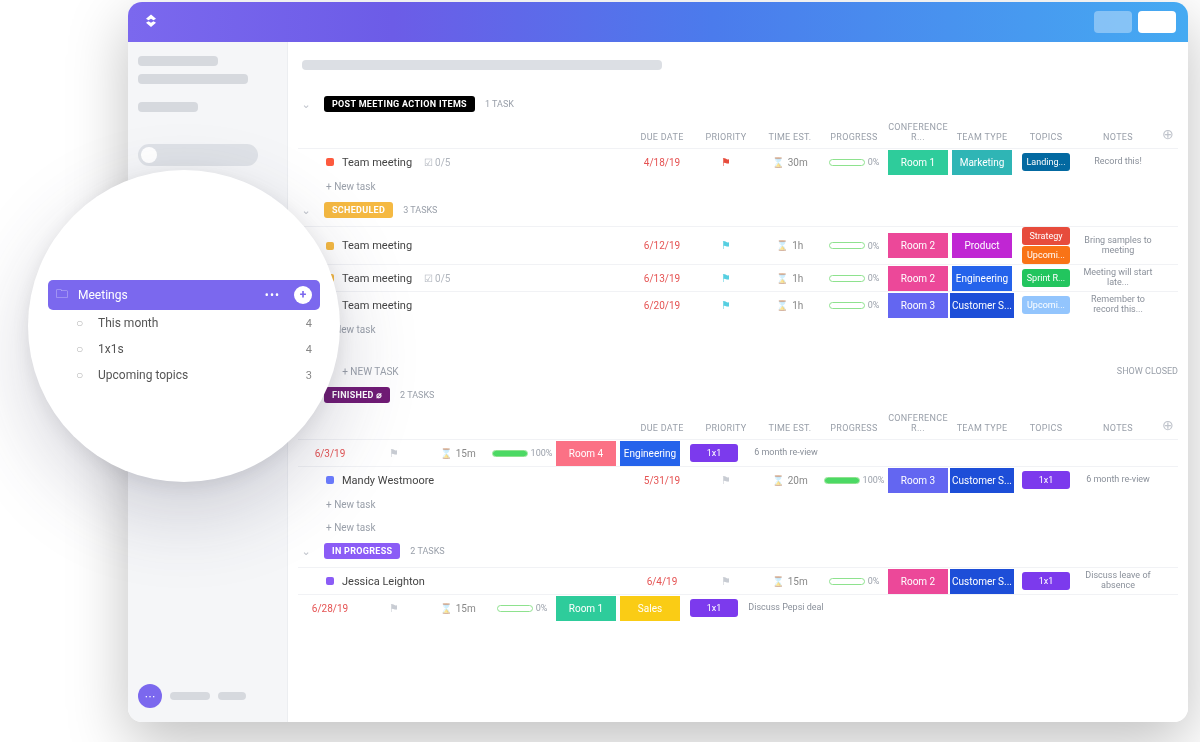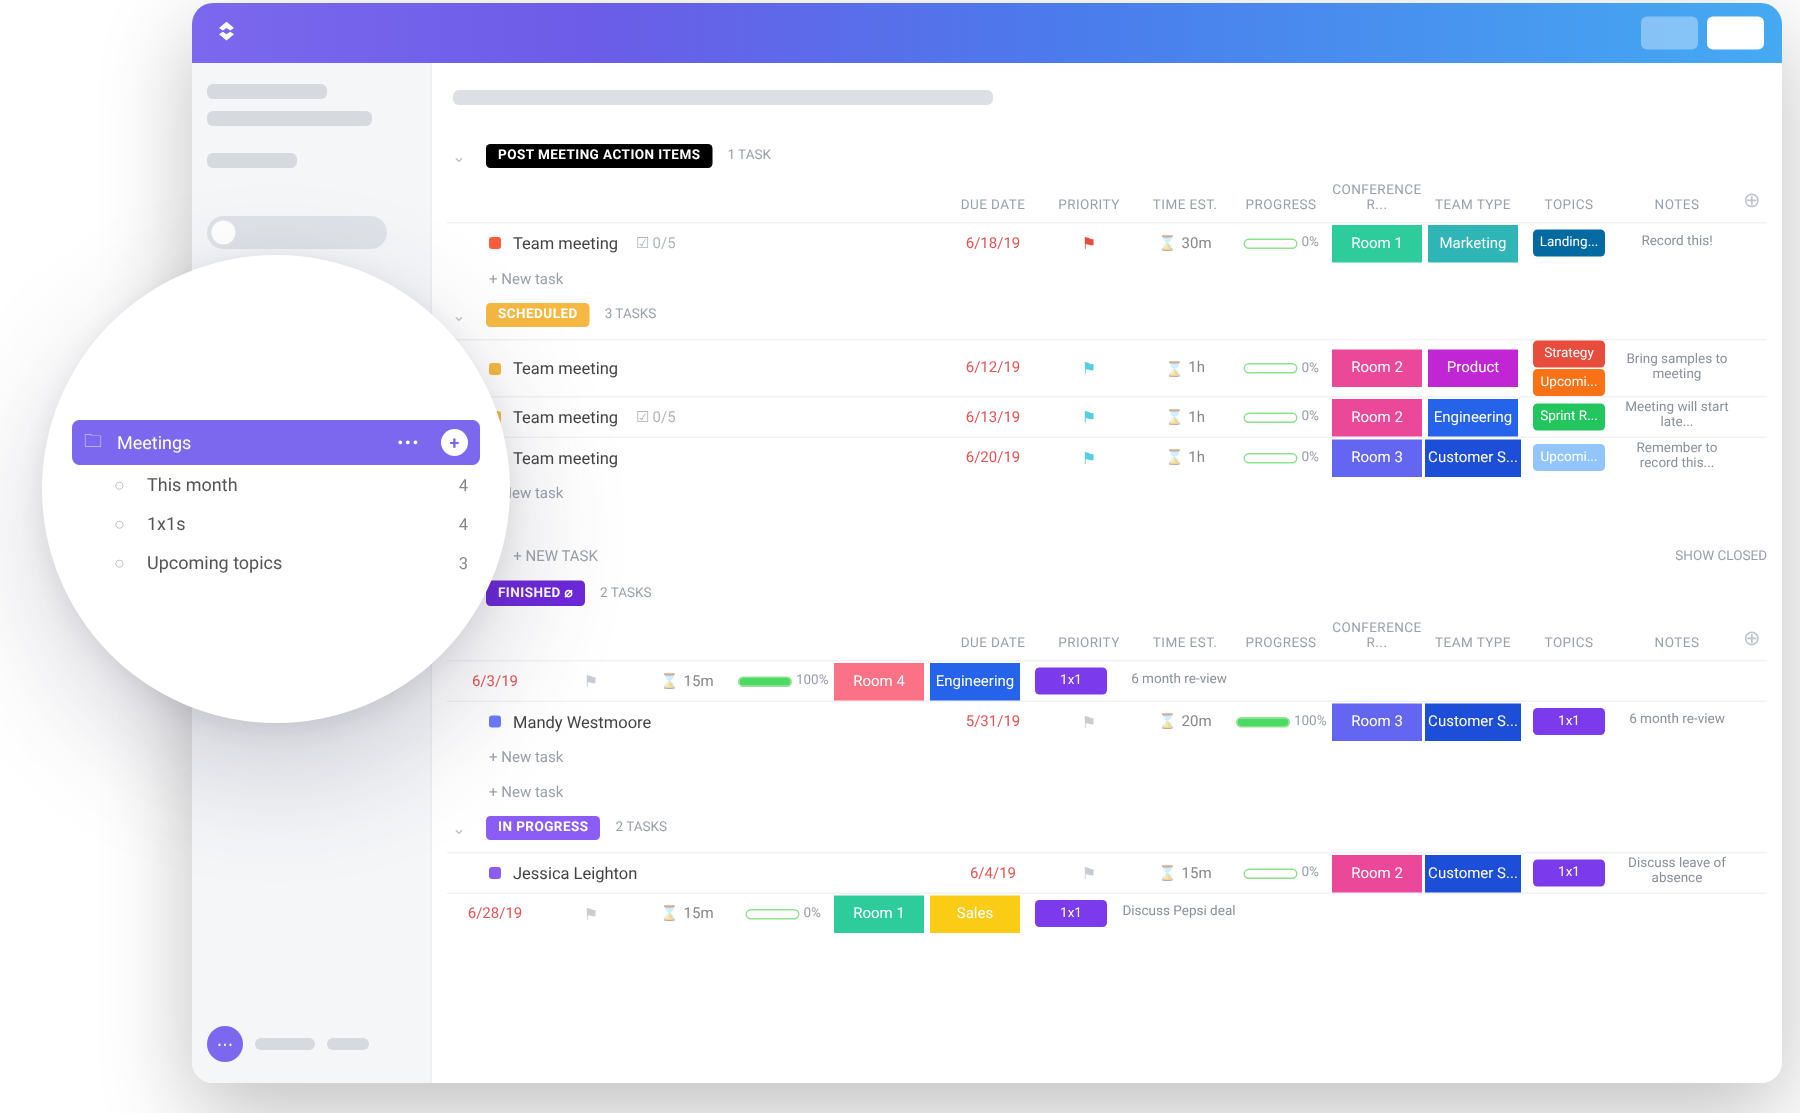--- a/index.html
+++ b/index.html
@@ -148,21 +148,21 @@
         <div class="col-h">TOPICS</div>
         <div class="col-h" style="width:80px">NOTES</div>
         <div class="col-add">⊕</div>
           </div>
           <div class="task-row">
         <div class="task-name">
           <span class="dot" style="background:#fd5a3e"></span>
           <span>Team meeting</span>
           <span class="task-sub"><span>☑</span>0/5</span>
         </div>
-        <div class="cell due">6/18/19</div>
+        <div class="cell due">4/18/19</div>
         <div class="cell">
               <span class="flag-ico" style="color:#e74c3c">⚑</span>
             </div>
         <div class="cell">
               <span style="opacity:.5">⌛</span>
               <span>30m</span>
             </div>
         <div class="cell">
           <span class="progress-bar">
                 <span class="fill" style="width:0%"></span>
@@ -294,21 +294,21 @@
         <span class="check-ico"></span>
         <span>+ NEW TASK</span>
         <span class="show-closed">
           <span>SHOW CLOSED</span>
         </span>
       </div>
 
       <div id="groups2">
           <div class="status-row">
       <span class="chevron">⌄</span>
-      <span class="status-chip" style="background:#6d28d9">FINISHED ⌀</span>
+      <span class="status-chip" style="background:#701a75">FINISHED ⌀</span>
       <span class="task-count">2 TASKS</span>
           </div>
           <div class="cols-head">
         <div class="col-name"></div>
         <div class="col-h">DUE DATE</div>
         <div class="col-h">PRIORITY</div>
         <div class="col-h">TIME EST.</div>
         <div class="col-h">PROGRESS</div>
         <div class="col-h">CONFERENCE R...</div>
         <div class="col-h">TEAM TYPE</div>

